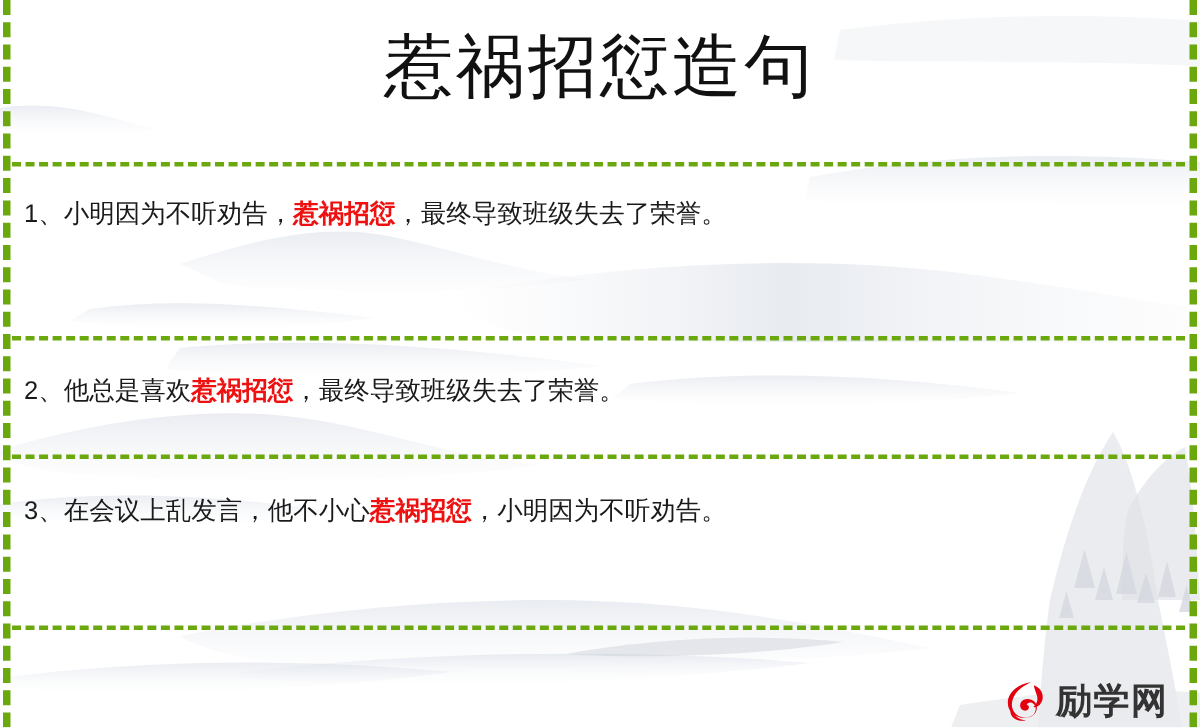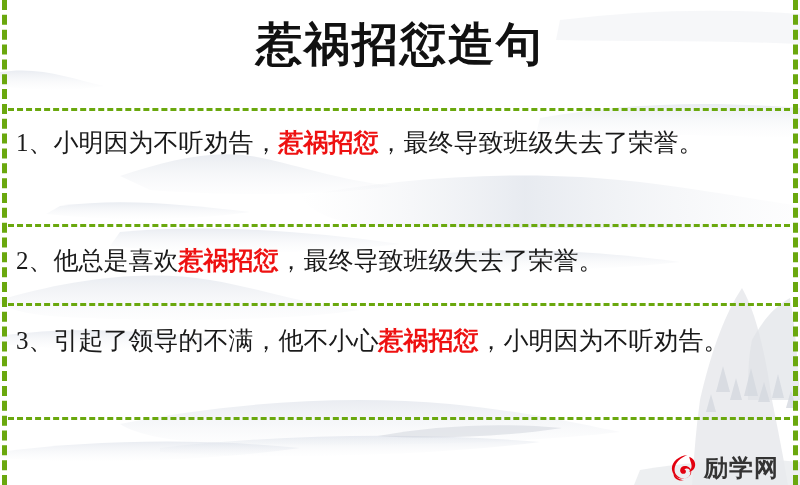--- a/index.html
+++ b/index.html
@@ -54,40 +54,40 @@
 
   
   #title {
     position: absolute;
     top: 14px;
     left: 0;
     width: 800px;
     text-align: center;
     font-size: 46px;
     line-height: 62px;
-    font-weight: bold;
+    font-weight: normal;
     color: #111111;
     letter-spacing: 2px;
     font-family: "Liberation Serif", "DejaVu Serif", serif;
     z-index: 4;
     white-space: nowrap;
   }
 
   
   .sentence {
     position: absolute;
     left: 16px;
     width: 764px;
-    font-size: 25px;
+    font-size: 17px;
     line-height: 42px;
     color: #1a1a1a;
     z-index: 4;
     letter-spacing: 0px;
     text-align: justify;
-    font-family: Liberation Serif, serif;
+    font-family: Liberation Sans, sans-serif;
   }
   .sentence .kw {
     color: #ee1111;
     font-weight: bold;
   }
 
   
   #logo {
     position: absolute;
     left: 668px;
@@ -188,21 +188,21 @@
 
   <div class="sentence" style="top:122px;">
     <span>1、</span><span>小明因为不听劝告，</span><span class="kw">惹祸招愆</span><span>，最终导致班级失去了荣誉。</span>
   </div>
 
   <div class="sentence" style="top:240px;">
     <span>2、</span><span>他总是喜欢</span><span class="kw">惹祸招愆</span><span>，最终导致班级失去了荣誉。</span>
   </div>
 
   <div class="sentence" style="top:320px;">
-    <span>3、</span><span>引起了领导的不满，他不小心</span><span class="kw">惹祸招愆</span><span>，小明因为不听劝告。</span>
+    <span>3、</span><span>在会议上乱发言，他不小心</span><span class="kw">惹祸招愆</span><span>，小明因为不听劝告。</span>
   </div>
 
   <div id="logo">
     <svg class="mark" viewBox="0 0 64 64" xmlns="http://www.w3.org/2000/svg" aria-hidden="true">
       <path d="M40 6 C 22 8, 8 20, 8 34 C 8 46, 18 55, 31 55 C 41 55, 48 49, 48 41
                C 48 34, 43 29, 35 29 C 29 29, 25 33, 25 38 C 25 42, 28 45, 32 45
                C 35 45, 37 43, 37 40 C 37 38, 36 37, 34 37
                C 36 33, 41 33, 44 36 C 48 40, 47 48, 41 52
                C 34 57, 23 55, 17 47 C 10 38, 14 23, 26 14 C 30 11, 35 8, 40 6 Z" fill="#e3000f"></path>
       <path d="M44 10 C 52 13, 57 20, 56 28 C 55 36, 49 41, 43 40

